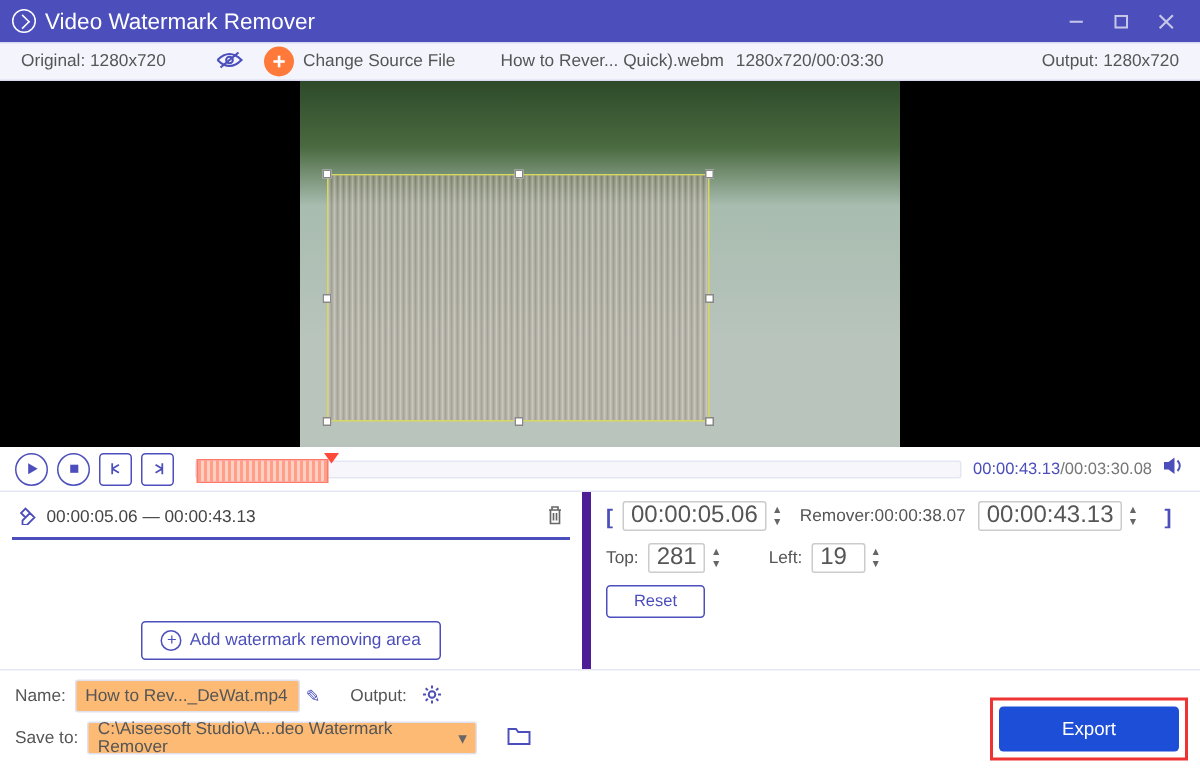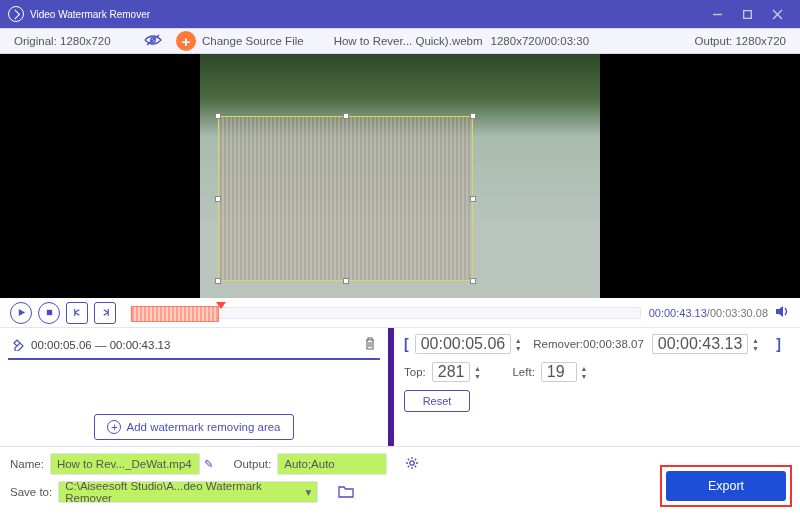--- a/index.html
+++ b/index.html
@@ -1,21 +1,21 @@
 <!DOCTYPE html>
 <html><head>
 <meta charset="utf-8">
 <style>
 * { box-sizing: border-box; margin: 0; padding: 0; font-family: "Segoe UI", Arial, sans-serif; }
 body { background: #fff; width: 800px; height: 522px; overflow: hidden; }
 
 .titlebar { height: 28px; background: #4c4fbb; display: flex; align-items: center; padding: 0 8px; color: #fff; }
 .titlebar .logo { width: 16px; height: 16px; border: 1.5px solid #fff; border-radius: 50%; margin-right: 6px; position: relative; display:flex;align-items:center;justify-content:center; }
 .titlebar .logo::after{content:"";width:6px;height:6px;border:1.5px solid #fff;border-left:none;border-top:none;transform:rotate(-45deg) translate(-1px,-1px);}
-.titlebar .title { font-size: 10px; font-weight: 500; }
+.titlebar .title { font-size: 15px; font-weight: 500; }
 .titlebar .spacer { flex: 1; }
 .titlebar .wbtn { width: 30px; height: 20px; display: flex; align-items: center; justify-content: center; color: #c7c8e8; cursor: pointer; }
 .titlebar .wbtn svg { width: 11px; height: 11px; }
 
 .toolbar { height: 26px; background: #f4f5fc; border-top:1px solid #d9daf0; border-bottom:1px solid #d9daf0; display: flex; align-items: center; font-size: 11.5px; color: #555; }
 .toolbar .orig { padding-left: 14px; width:170px; display:flex;align-items:center;justify-content:space-between;}
 .toolbar .eye { color:#4c4fbb; margin-left:auto; margin-right:8px; }
 .toolbar .plus { width:20px;height:20px;border-radius:50%;background:#ff7a3a;color:#fff;display:flex;align-items:center;justify-content:center;font-size:15px;font-weight:bold;margin-right:6px;margin-left:6px; }
 .toolbar .change { color:#555; }
 .toolbar .fname { margin-left:30px; }
@@ -60,21 +60,21 @@
 .spin .v { height:20px; border:1px solid #ccc; border-radius:2px; padding:0 5px; min-width:60px; display:flex;align-items:center; font-size:16px; }
 .spin .v.sm{min-width:36px}
 .spin .ar { display:flex;flex-direction:column;margin-left:2px; }
 .spin .ar span{width:10px;height:8px;display:flex;align-items:center;justify-content:center;font-size:7px;color:#666;cursor:pointer}
 .lbl { margin-right:6px; }
 .link { color:#4c4fbb; margin:0 6px; font-size:13px; }
 .resetb { height:22px;width:66px;border:1px solid #4c4fbb;border-radius:3px;color:#4c4fbb;font-size:11px;display:flex;align-items:center;justify-content:center;cursor:pointer; }
 
 .bottom { border-top:1px solid #e5e6f3; padding:6px 10px 0 10px; font-size:11.5px; color:#555; position:relative; height:76px;}
 .b-row { display:flex; align-items:center; margin-bottom:6px; }
-.field { height:22px; background:#bef264; border:1px solid #e0e1ef; border-radius:2px; padding:0 6px; display:flex;align-items:center; margin-right:14px; }
+.field { height:22px; background:#fdba74; border:1px solid #e0e1ef; border-radius:2px; padding:0 6px; display:flex;align-items:center; margin-right:14px; }
 .gear { color:#4c4fbb; cursor:pointer; margin-left:4px; }
 .caret{margin-left:8px;color:#666}
 .folder{color:#4c4fbb;margin-left:6px;cursor:pointer}
 .export-wrap{position:absolute;right:8px;top:18px;border:2px solid #e33;padding:4px}
 .export { width:120px;height:30px;background:#1d4ed8;color:#fff;border-radius:3px;display:flex;align-items:center;justify-content:center;font-size:12.5px;cursor:pointer; }
 </style>
 </head>
 <body>
 
 <div class="titlebar">
@@ -228,23 +228,20 @@
 </div>
 
 <div class="bottom">
   <div class="b-row">
     <span class="lbl">Name:</span>
     <span class="field" style="width:150px">
         <span>How to Rev..._DeWat.mp4</span>
       </span>
     <span style="color:#4c4fbb;margin-right:20px;margin-left:-10px">✎</span>
     <span class="lbl">Output:</span>
-    <span class="field" style="width:110px">
-        <span>Auto;Auto</span>
-      </span>
     <span class="gear"><svg width="14" height="14" viewBox="0 0 14 14">
           <circle cx="7" cy="7" r="2.2" fill="none" stroke="currentColor" stroke-width="1.3"></circle>
           <path d="M7 1 L7 3 M7 11 L7 13 M1 7 L3 7 M11 7 L13 7 M2.8 2.8 L4.2 4.2 M9.8 9.8 L11.2 11.2 M11.2 2.8 L9.8 4.2 M4.2 9.8 L2.8 11.2" stroke="currentColor" stroke-width="1.3"></path>
         </svg></span>
   </div>
   <div class="b-row">
     <span class="lbl">Save to:</span>
     <span class="field" style="width:260px">
         <span>C:\Aiseesoft Studio\A...deo Watermark Remover</span>
         <span class="caret">▾</span>

